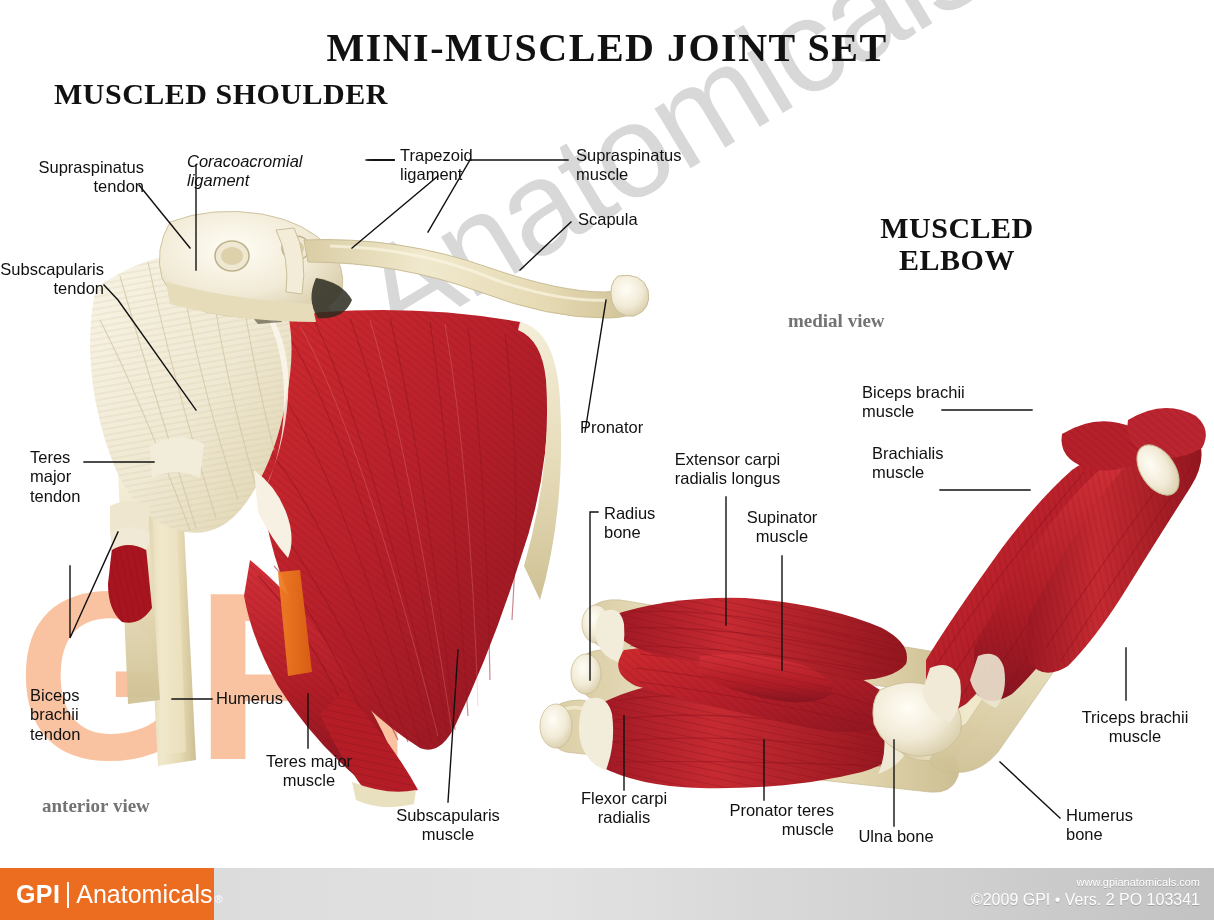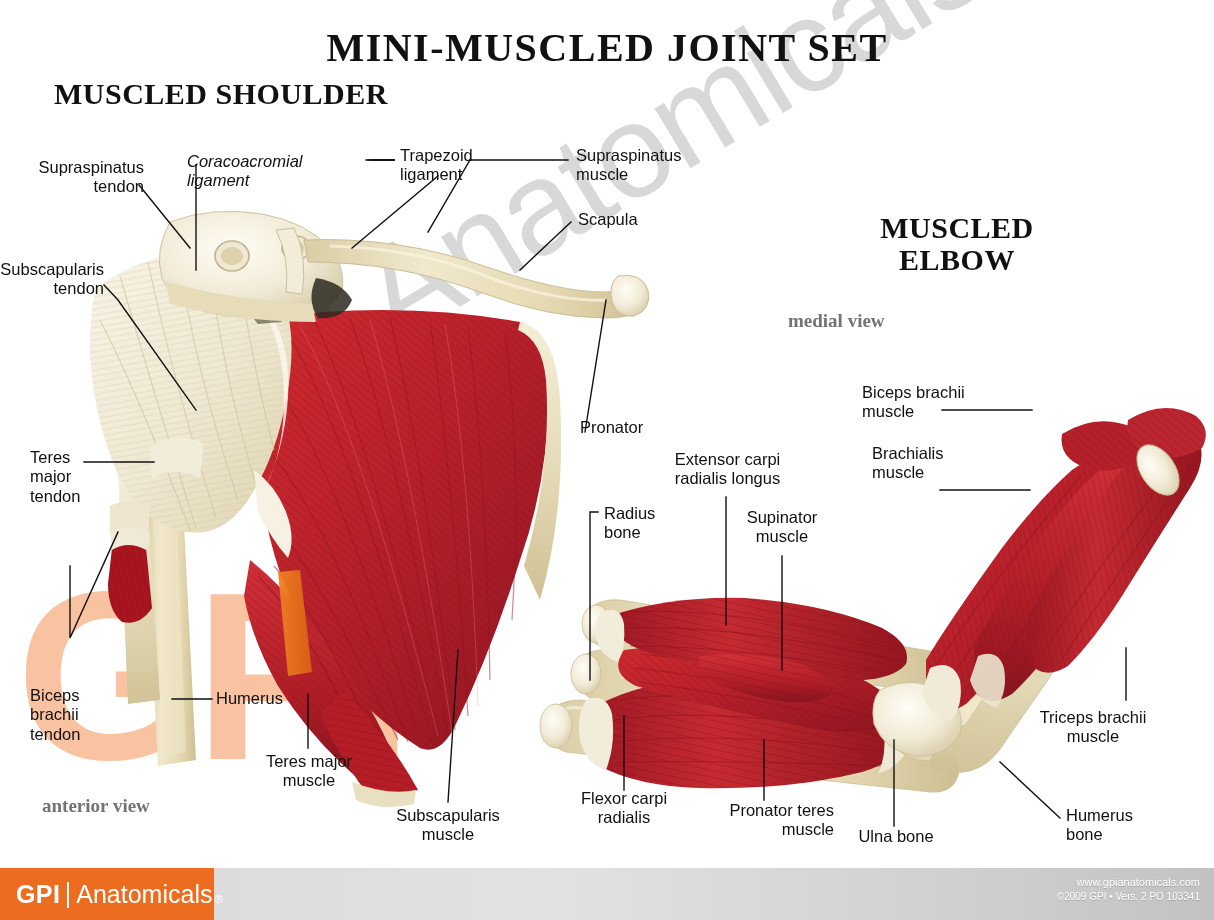--- a/index.html
+++ b/index.html
@@ -120,21 +120,21 @@
     color:#fff;
   }
   #logo .g{font-size:25px;font-weight:bold;letter-spacing:.4px;font-family:"Liberation Sans",sans-serif;}
   #logo .bar{width:2px;height:26px;background:#fff;margin:0 7px;align-self:center;}
   #logo .a{font-size:25px;font-weight:400;font-family:"Liberation Sans",sans-serif;}
   #logo .reg{font-size:11px;margin-left:2px;}
   #foot-right{
     position:absolute;right:14px;top:8px;text-align:right;color:#fff;
   }
   #foot-right .url{font-size:11px;font-weight:normal;line-height:1.25;text-shadow:0 1px 0 rgba(0,0,0,.18);}
-  #foot-right .copy{font-size:10px;line-height:1.3;text-shadow:0 1px 0 rgba(0,0,0,.18);}
+  #foot-right .copy{font-size:16px;line-height:1.3;text-shadow:0 1px 0 rgba(0,0,0,.18);}
 </style>
 </head>
 <body>
 
 <div id="poster">
 
   <svg id="art" viewBox="0 0 1214 860">
     <defs>
       <linearGradient id="boneG" x1="0" y1="0" x2="1" y2="0">
         <stop offset="0%" stop-color="#d9cda4"></stop>
@@ -501,21 +501,21 @@
 muscle</div>
 
   <div class="lbl c" style="left:558px;top:789px;width:132px;">Flexor carpi
 radialis</div>
 
   <div class="lbl c" style="left:696px;top:801px;width:138px;text-align:right;">Pronator teres
 muscle</div>
 
   <div class="lbl c" style="left:840px;top:827px;width:112px;">Ulna bone</div>
 
-  <div class="lbl c" style="left:1020px;top:708px;width:146px;">Triceps brachii
+  <div class="lbl c" style="left:1062px;top:708px;width:146px;">Triceps brachii
 muscle</div>
 
   <div class="lbl" style="left:1066px;top:806px;width:110px;">Humerus
 bone</div>
 
   <div id="footer">
     <div id="footer-accent"></div>
     <div id="logo">
       <span class="g">GPI</span>
       <span class="bar"></span>

